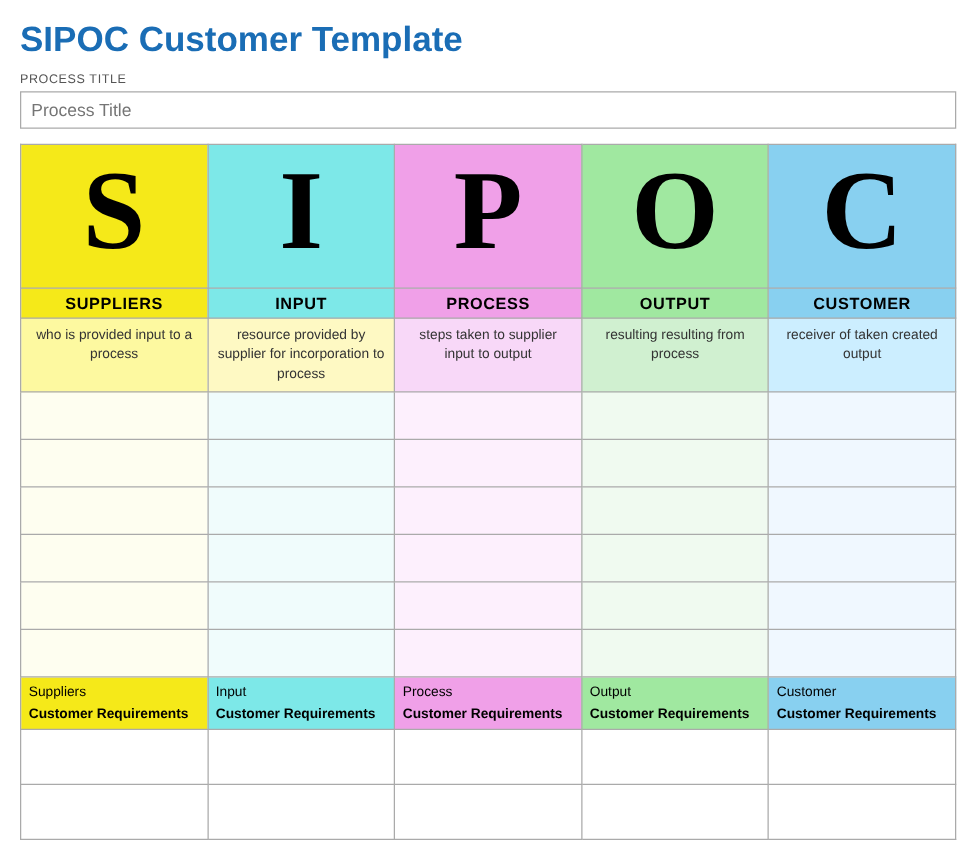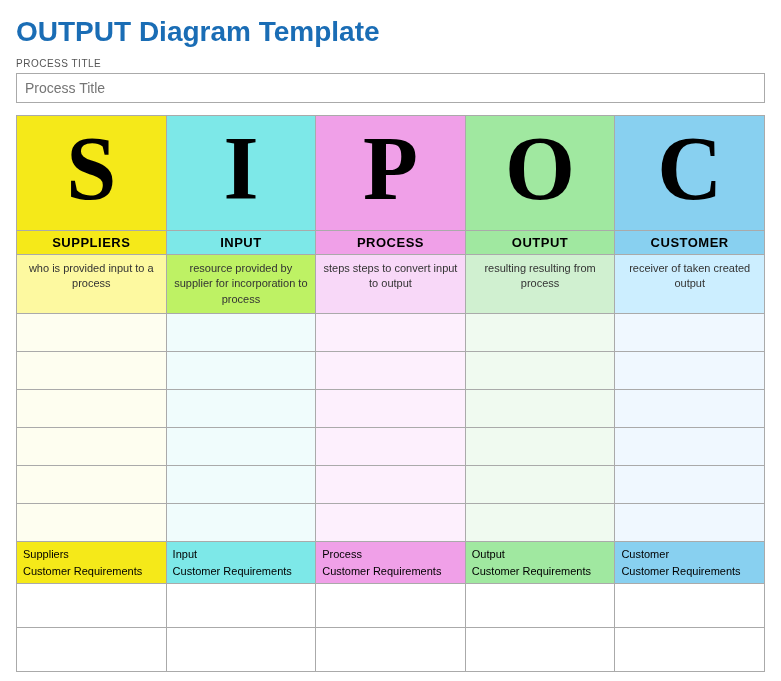--- a/index.html
+++ b/index.html
@@ -94,37 +94,37 @@
       line-height: 1.5;
       border: 1px solid #aaa;
     }
 
     .footer-main {
       font-weight: normal;
       display: block;
       font-size: 11px;
     }
     .footer-sub {
-      font-weight: normal;
+      font-weight: bold;
       display: block;
       font-size: 11px;
     }
 
     
     .bottom-cell {
       height: 44px;
       border: 1px solid #aaa;
     }
   </style>
 </head>
 <body>
 
 
 
-<h1 class="page-title">OUTPUT Diagram Template</h1>
+<h1 class="page-title">SIPOC Customer Template</h1>
 <div class="process-label">PROCESS TITLE</div>
 <input class="process-input" type="text" placeholder="Process Title" style="">
 
 <table class="sipoc-table">
   <tbody id="table-body">
   <tr>
         <td class="header-letter-cell col-s-header" style="background-color: rgb(245, 233, 25);">
           <span class="big-letter" style="color: rgb(0, 0, 0);">S</span>
         </td>
         <td class="header-letter-cell col-i-header" style="background-color: rgb(125, 232, 232);">
@@ -142,22 +142,22 @@
       </tr>
       <tr>
         <td class="title-cell" style="background-color: rgb(245, 233, 25);">SUPPLIERS</td>
         <td class="title-cell" style="background-color: rgb(125, 232, 232);">INPUT</td>
         <td class="title-cell" style="background-color: rgb(240, 160, 232);">PROCESS</td>
         <td class="title-cell" style="background-color: rgb(160, 232, 160);">OUTPUT</td>
         <td class="title-cell" style="background-color: rgb(136, 208, 240);">CUSTOMER</td>
       </tr>
       <tr>
         <td class="desc-cell" style="background-color: rgb(253, 249, 160);">who is provided input to a process</td>
-        <td class="desc-cell" style="background-color: #bef264; margin-top: 20px;">resource provided by supplier for incorporation to process</td>
-        <td class="desc-cell" style="background-color: rgb(248, 216, 248);">steps steps to convert input to output</td>
+        <td class="desc-cell" style="background-color: #fef9c3; margin-top: 20px;">resource provided by supplier for incorporation to process</td>
+        <td class="desc-cell" style="background-color: rgb(248, 216, 248);">steps taken to supplier input to output</td>
         <td class="desc-cell" style="background-color: rgb(208, 240, 208);">resulting resulting from process</td>
         <td class="desc-cell" style="background-color: rgb(204, 238, 255);">receiver of taken created output</td>
       </tr>
       <tr>
         <td class="data-cell" style="background-color: rgb(254, 254, 240);"></td>
         <td class="data-cell" style="background-color: rgb(240, 252, 252);"></td>
         <td class="data-cell" style="background-color: rgb(253, 240, 253);"></td>
         <td class="data-cell" style="background-color: rgb(240, 250, 240);"></td>
         <td class="data-cell" style="background-color: rgb(240, 248, 255);"></td>
       </tr>

